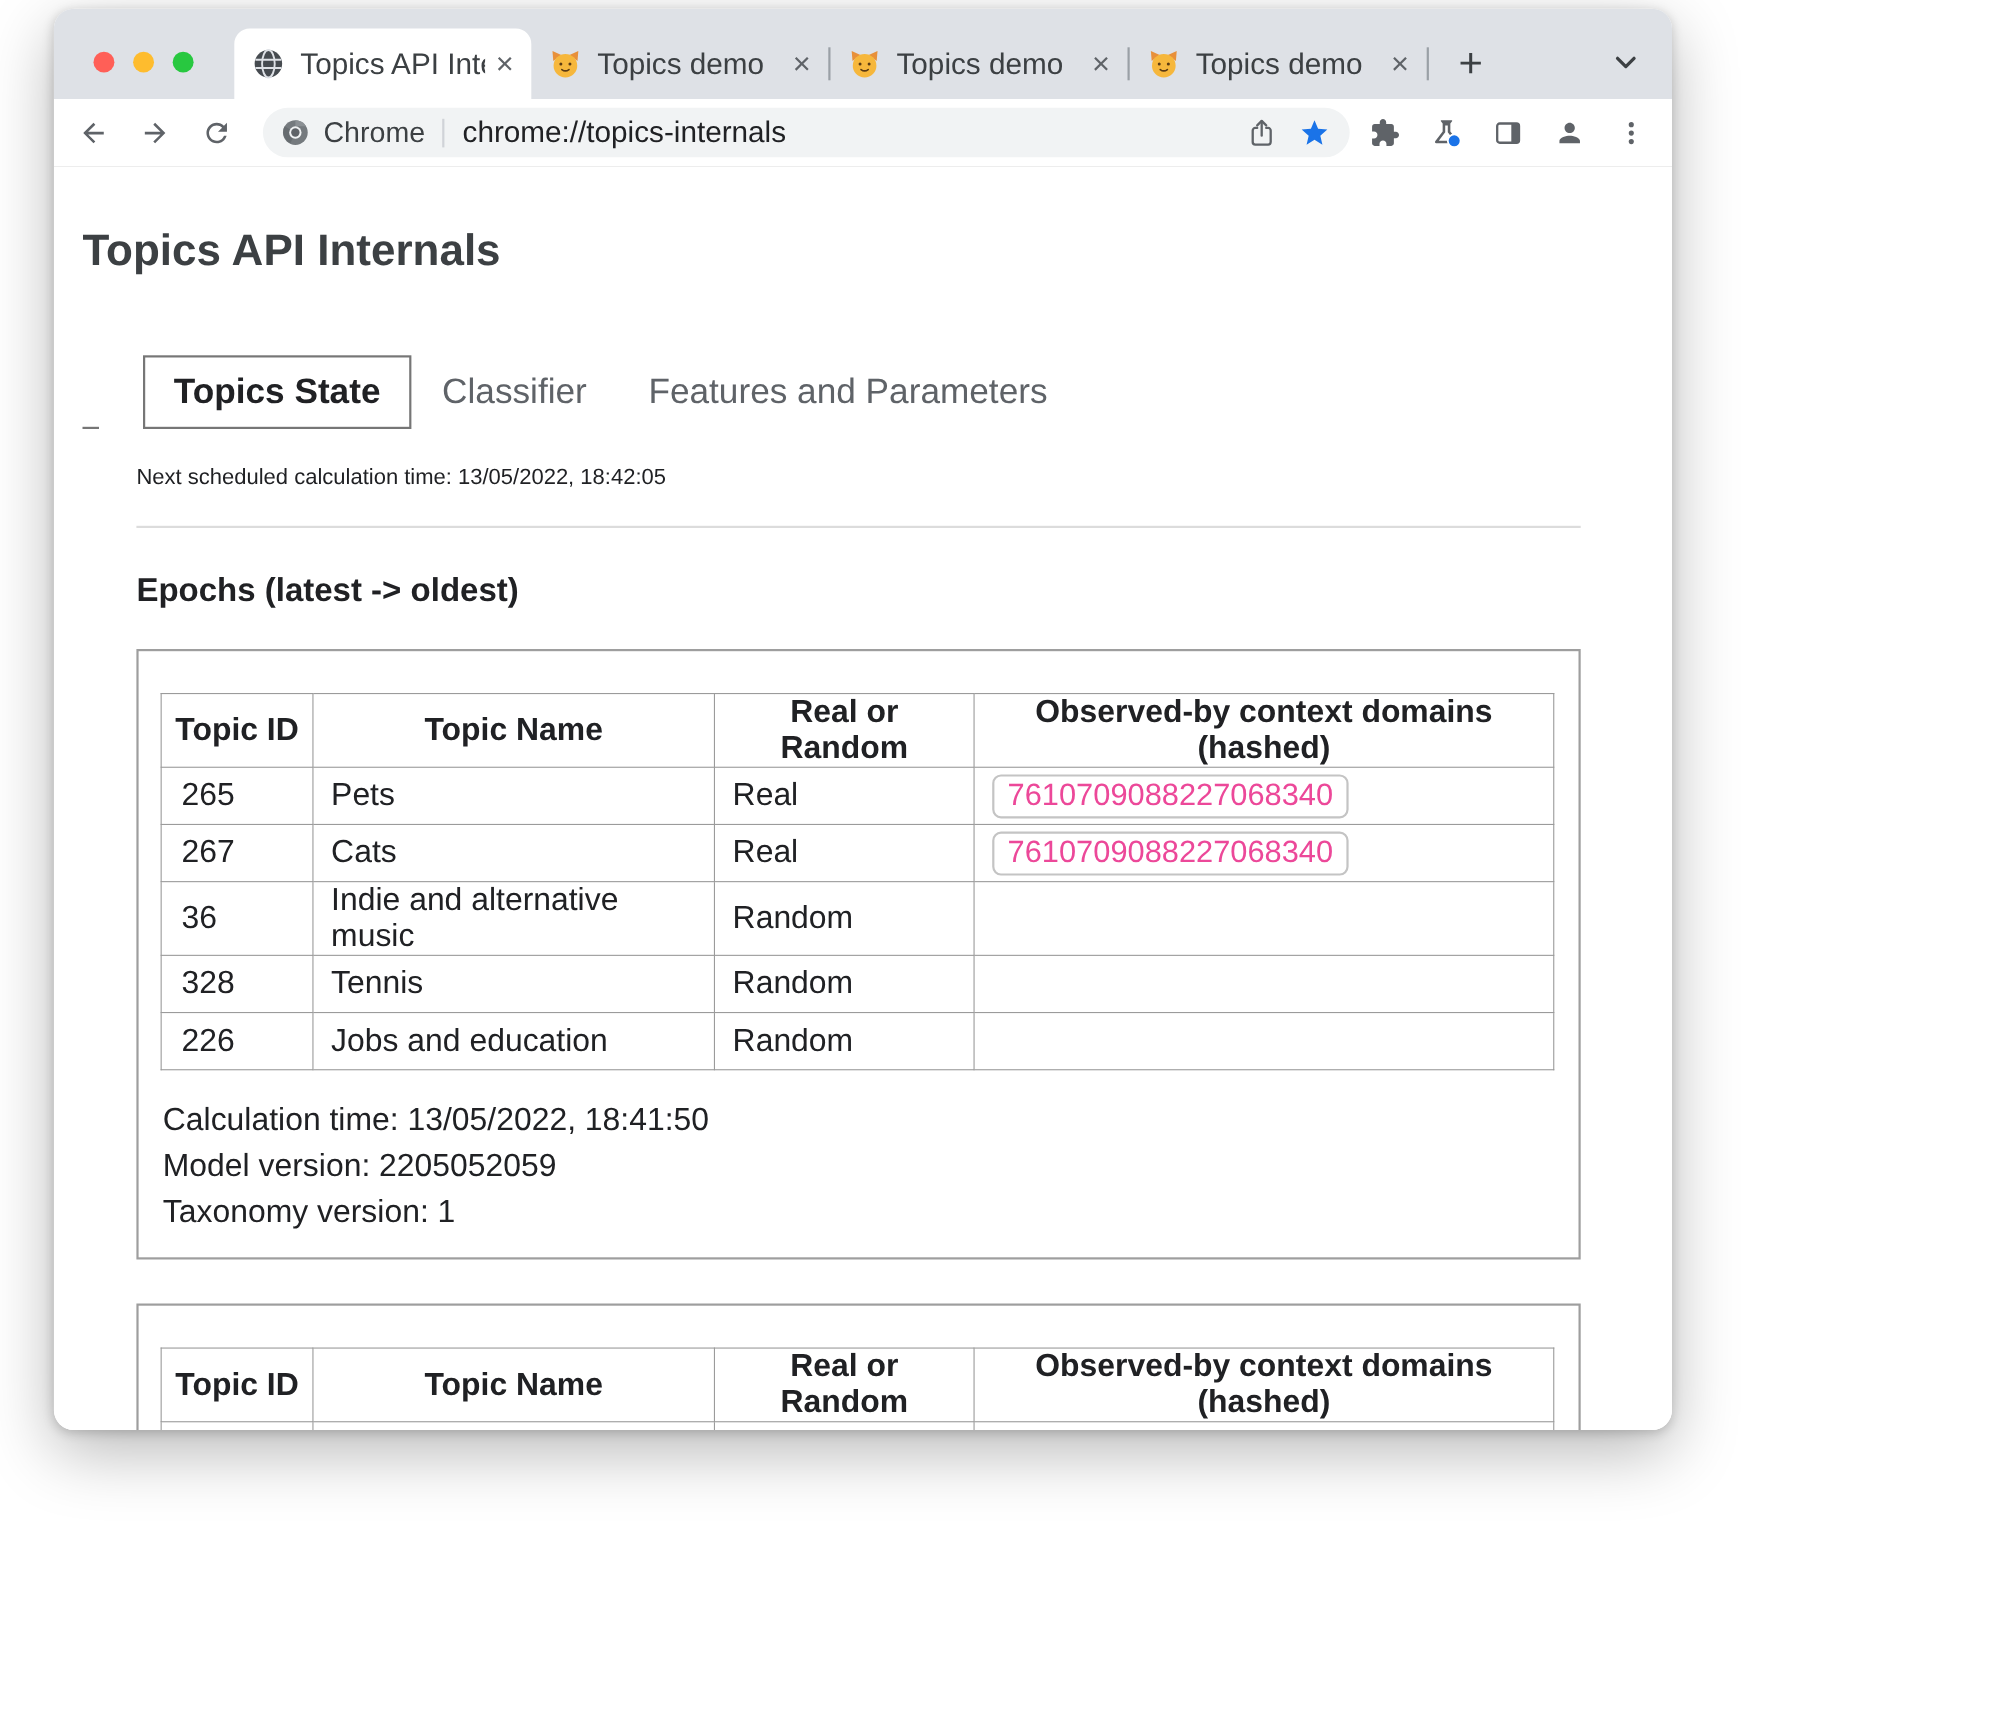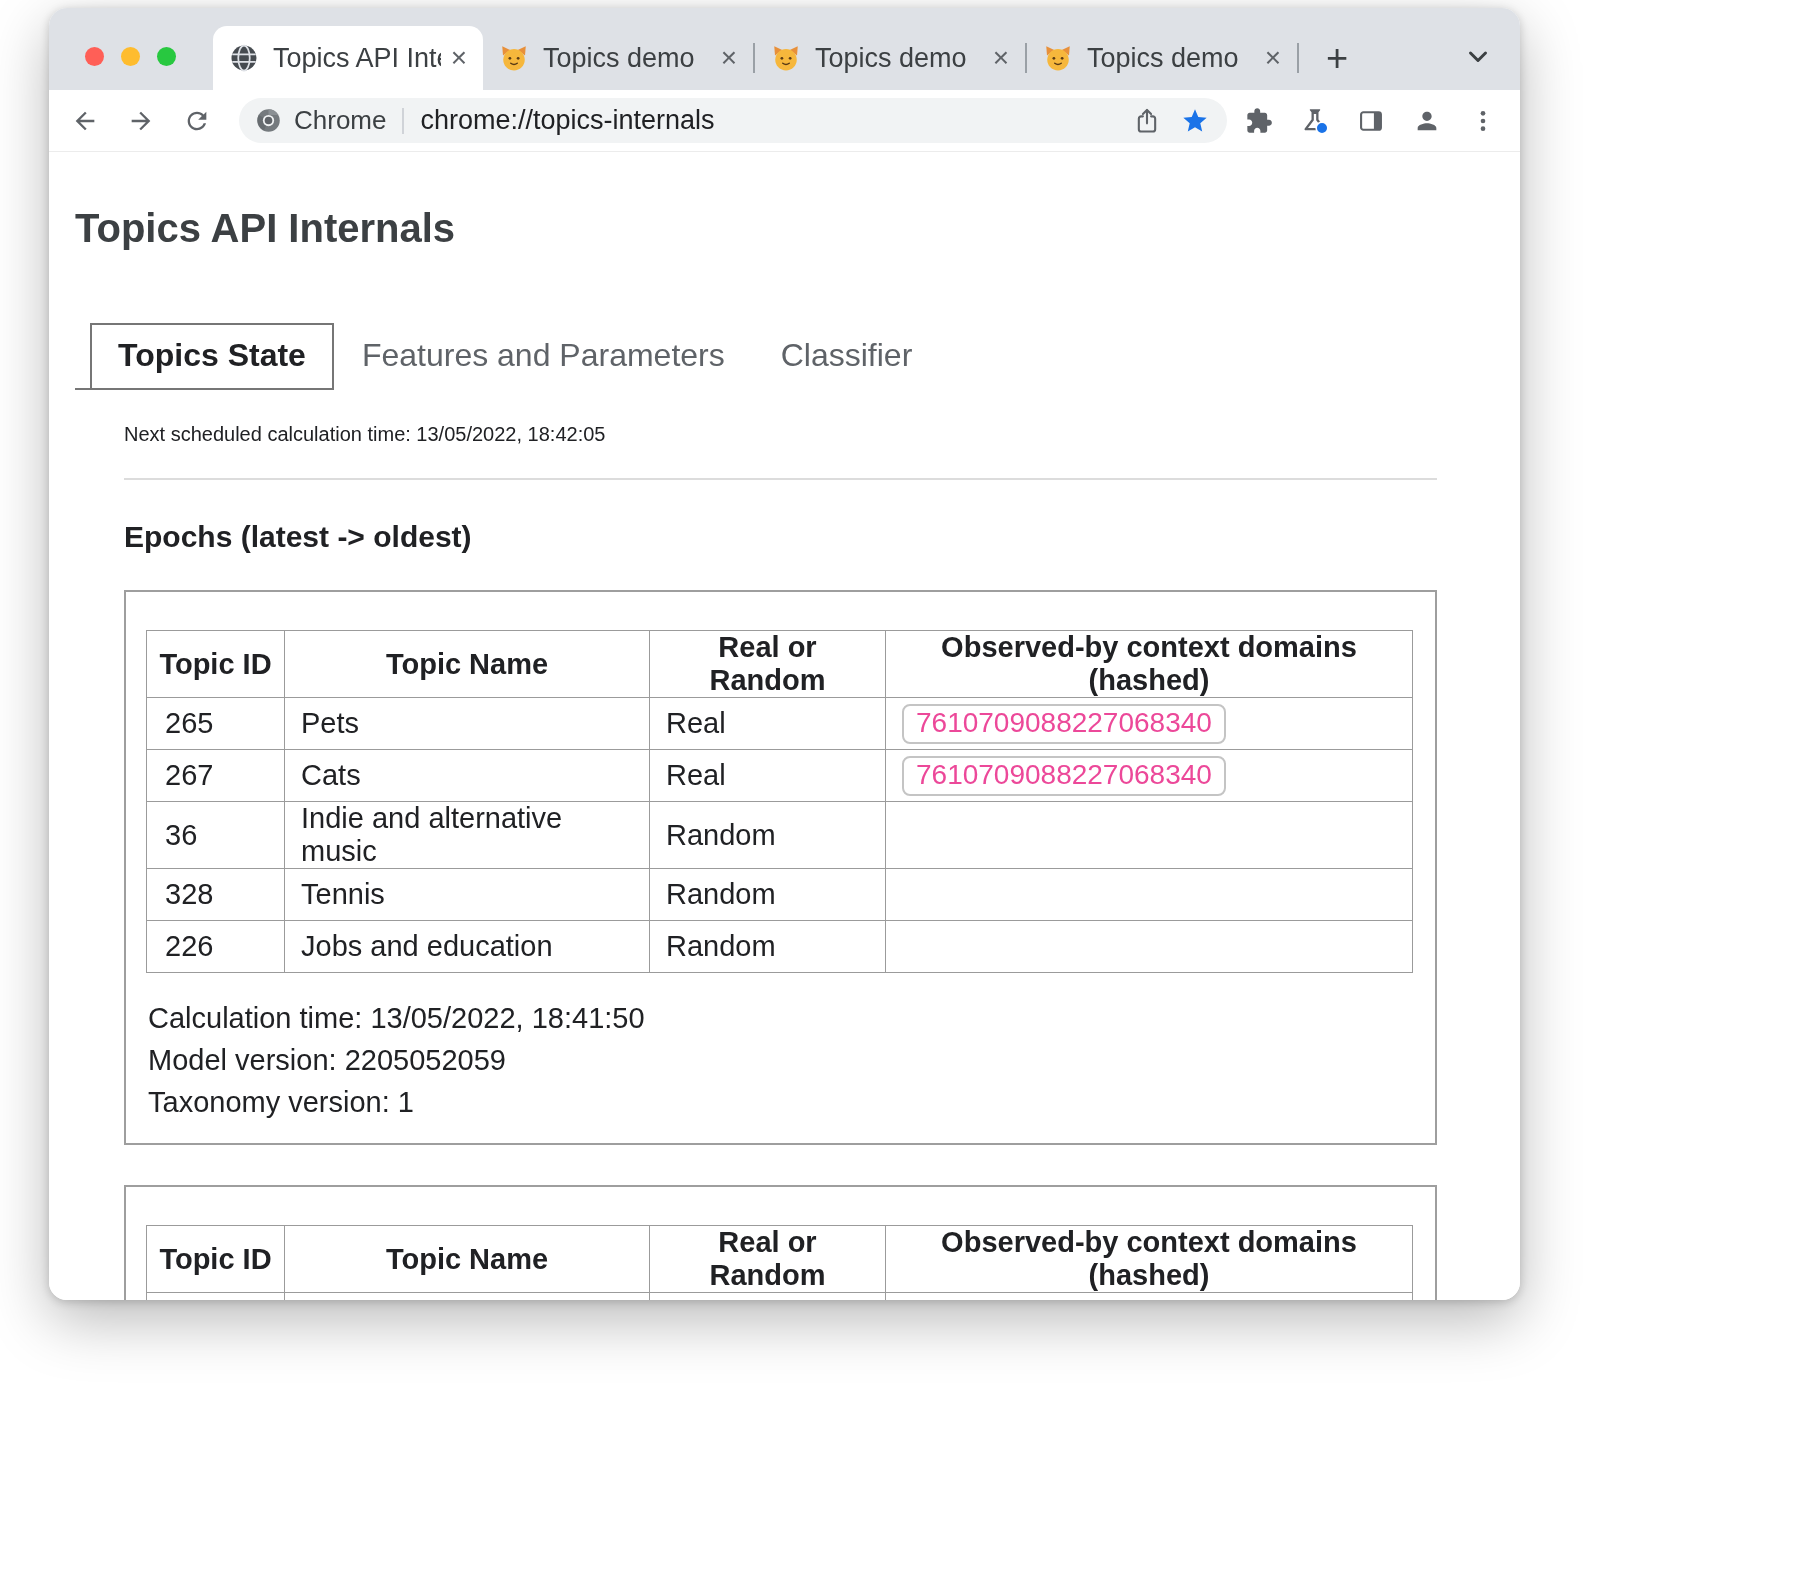--- a/index.html
+++ b/index.html
@@ -68,21 +68,21 @@
 
   
   .content { flex:1; overflow:hidden; background:#fff; }
   .page-title { margin:54px 0 0 26px; font-size:40px; font-weight:bold; color:#3c4043; }
 
   .page-tabs { display:flex; margin:72px 0 0 41px; position:relative; }
   .page-tabs::before {
     content:""; position:absolute; left:-15px; bottom:0; width:15px; height:2px; background:#767676;
   }
   .page-tab { font-size:32px; color:#5f6368; padding:12px 26px 14px; border:2px solid transparent; }
-  .page-tab.active { color:#202124; font-weight:bold; border-color:#767676; background:#fff; }
+  .page-tab.active { color:#202124; font-weight:bold; border-color:#767676; background:#fff;margin-left:40px; }
 
   .next-calc { margin:33px 0 0 75px; font-size:20px; }
   .divider { border:none; border-top:2px solid #dcdcdc; margin:32px 0 0 75px; width:1313px; }
   .epochs-heading { margin:40px 0 0 75px; font-size:30px; font-weight:bold; }
 
   .epoch-box { margin:36px 0 0 75px; width:1313px; border:2px solid #9e9e9e; padding:20px; background:#fff; }
   .epoch-box.second { margin-top:40px; }
 
   table.epoch-table { border-collapse:collapse; table-layout:fixed; width:1266px; margin-top:18px; }
   .epoch-table th, .epoch-table td { border:1px solid #9b9b9b; height:52px; font-size:29px; }
@@ -257,22 +257,22 @@
         </svg>
       </span>
     </div>
   </div>
 
   <div class="content">
     <h1 class="page-title">Topics API Internals</h1>
 
     <div class="page-tabs">
       <div class="page-tab active">Topics State</div>
+      <div class="page-tab">Classifier</div>
       <div class="page-tab">Features and Parameters</div>
-      <div class="page-tab">Classifier</div>
     </div>
 
     <div class="next-calc">Next scheduled calculation time: 13/05/2022, 18:42:05</div>
     <hr class="divider">
     <div class="epochs-heading">Epochs (latest -&gt; oldest)</div>
 
     <div class="epoch-box">
       <table class="epoch-table">
         <colgroup>
             <col style="width:138px">

